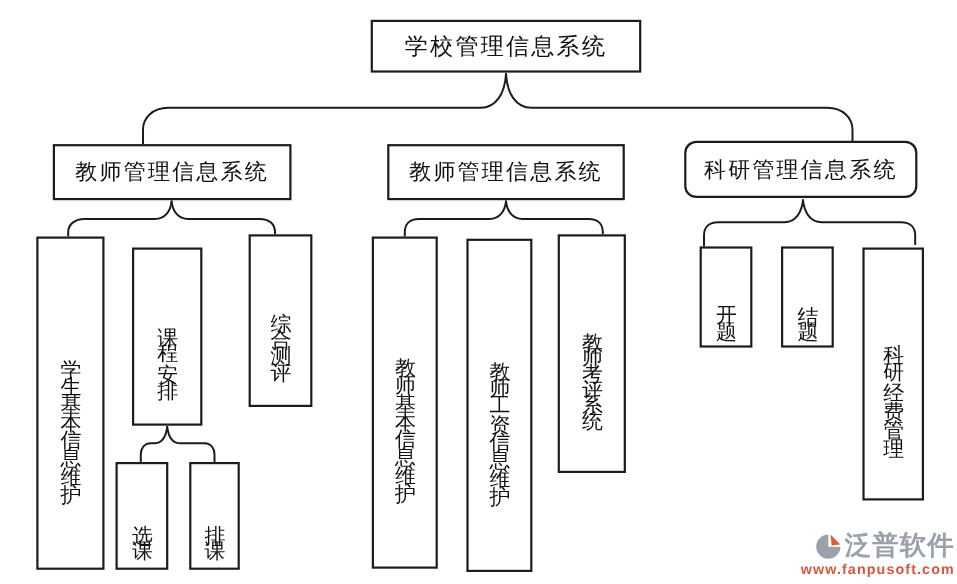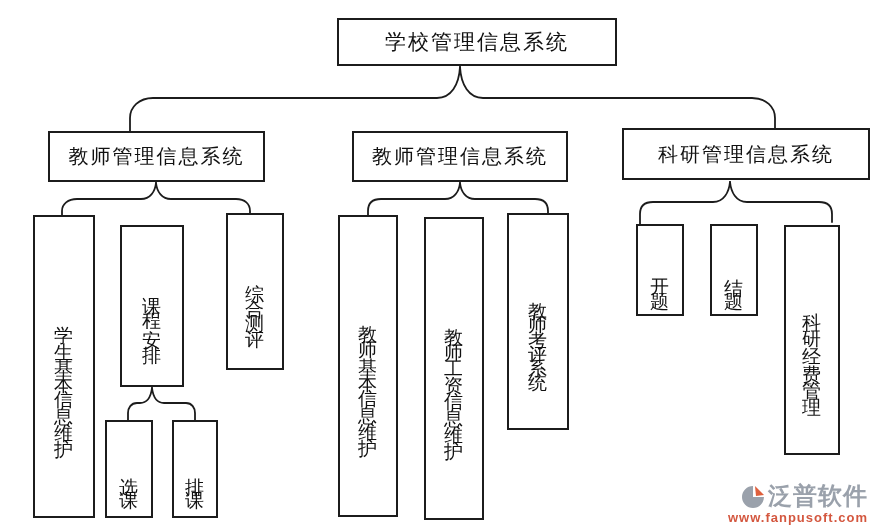--- a/index.html
+++ b/index.html
@@ -48,31 +48,31 @@
     <path d="M 152,388 C 151,396 148,403 140,403 L 137,403 C 131,403 128,408 128,413 L 128,420"></path>
     <path d="M 152,388 C 153,396 156,403 164,403 L 186,403 C 192,403 195,408 195,413 L 195,420"></path>
 
     <path d="M 460,183 C 459,192 454,199 445,199 L 381,199 C 372,199 368,204 368,211 L 368,215"></path>
     <path d="M 460,183 C 461,192 466,199 475,199 L 535,199 C 544,199 548,204 548,211 L 548,213"></path>
 
     <path d="M 730,182 C 729,192 724,202 713,202 L 653,202 C 644,202 640,207 640,214 L 640,224"></path>
     <path d="M 730,182 C 731,192 736,202 747,202 L 819,202 C 828,202 832,207 832,214 L 832,222"></path>
   </svg>
 
-  <div class="node root" style="left:337px;top:18px;width:280px;height:48px;">
+  <div class="node root" style="left:337px;top:18px;width:246px;height:48px;">
     <span class="hlabel">学校管理信息系统</span>
   </div>
 
   <div class="node" style="left:48px;top:131px;width:217px;height:51px;">
     <span class="hlabel">教师管理信息系统</span>
   </div>
   <div class="node" style="left:352px;top:131px;width:216px;height:51px;text-align:right;">
     <span class="hlabel">教师管理信息系统</span>
   </div>
-  <div class="node" style="left:622px;top:128px;width:248px;height:52px;">
+  <div class="node" style="left:622px;top:128px;width:212px;height:52px;border-radius:11px;">
     <span class="hlabel">科研管理信息系统</span>
   </div>
 
   <div class="node" style="left:33px;top:215px;width:62px;height:303px;">
     <span class="vtext sp16">学生基本信息维护</span>
   </div>
   <div class="node" style="left:120px;top:225px;width:64px;height:162px;">
     <span class="vtext sp16">课程安排</span>
   </div>
   <div class="node" style="left:105px;top:420px;width:48px;height:98px;">

